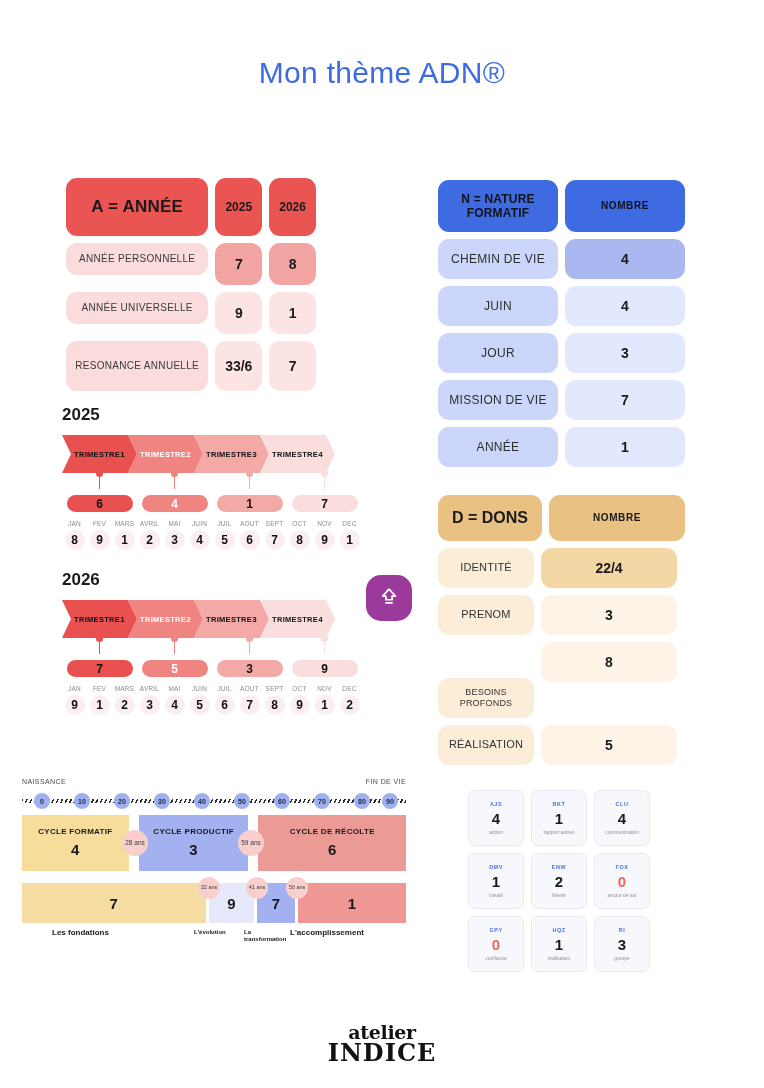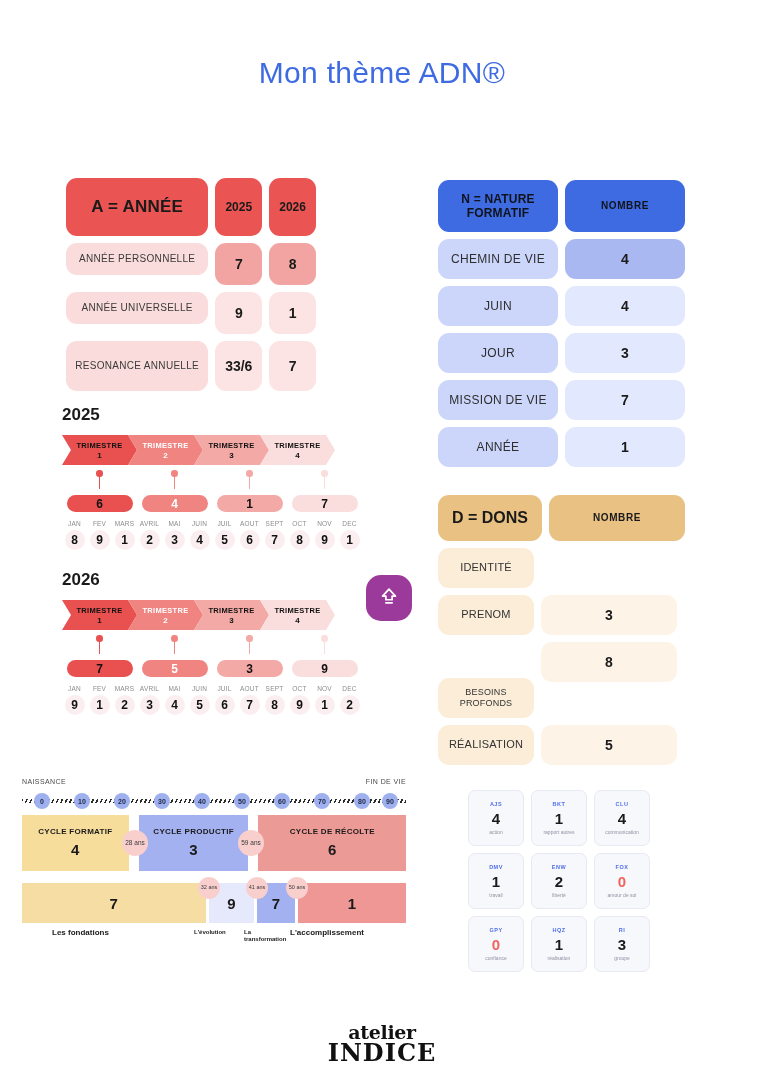--- a/index.html
+++ b/index.html
@@ -94,22 +94,22 @@
     font-size: 14px; font-weight: 700;
   }
   .don-r.hl { background: #f3d8a6; }
 
   
   .year-block { position: absolute; left: 62px; width: 300px; }
   .year-title { font-size: 17px; font-weight: 700; margin-bottom: 10px; }
 
   .chev-row { display: flex; height: 38px; position: relative; }
   .chev {
-    position: relative; width: 75px; height: 30px;
-    display: flex; flex-direction: column;
+    position: relative; width: 75px; height: 38px;
+    display: flex; flex-direction: row;
     align-items: center; justify-content: center;
     clip-path: polygon(0 0, 88% 0, 100% 50%, 88% 100%, 0 100%, 12% 50%);
     font-size: 7.5px; font-weight: 700; letter-spacing: .3px;
   }
   .chev .n { font-size: 8px; font-weight: 700; margin-top: 1px; }
 
   .stem-row { display: flex; height: 22px; }
   .stem { width: 75px; display: flex; justify-content: center; }
   .stem i {
     display: block; width: 1.5px; height: 14px; margin-top: 2px;
@@ -295,20 +295,21 @@
       </div>
     </div>
 
     <div class="tbl" style="margin-top:28px">
       <div class="trow">
         <div class="cell don-head-l">D = DONS</div>
         <div class="cell don-head-r">NOMBRE</div>
       </div>
       <div class="trow">
         <div class="cell don-l">IDENTITÉ</div>
+        <div class="cell don-r hl">22/4</div>
       </div>
       <div class="trow">
         <div class="cell don-l">PRENOM</div>
         <div class="cell don-r">3</div>
       </div>
       <div class="trow">
         <div class="cell don-l sm">BESOINS PROFONDS</div>
         <div class="cell don-r">8</div>
       </div>
       <div class="trow">

